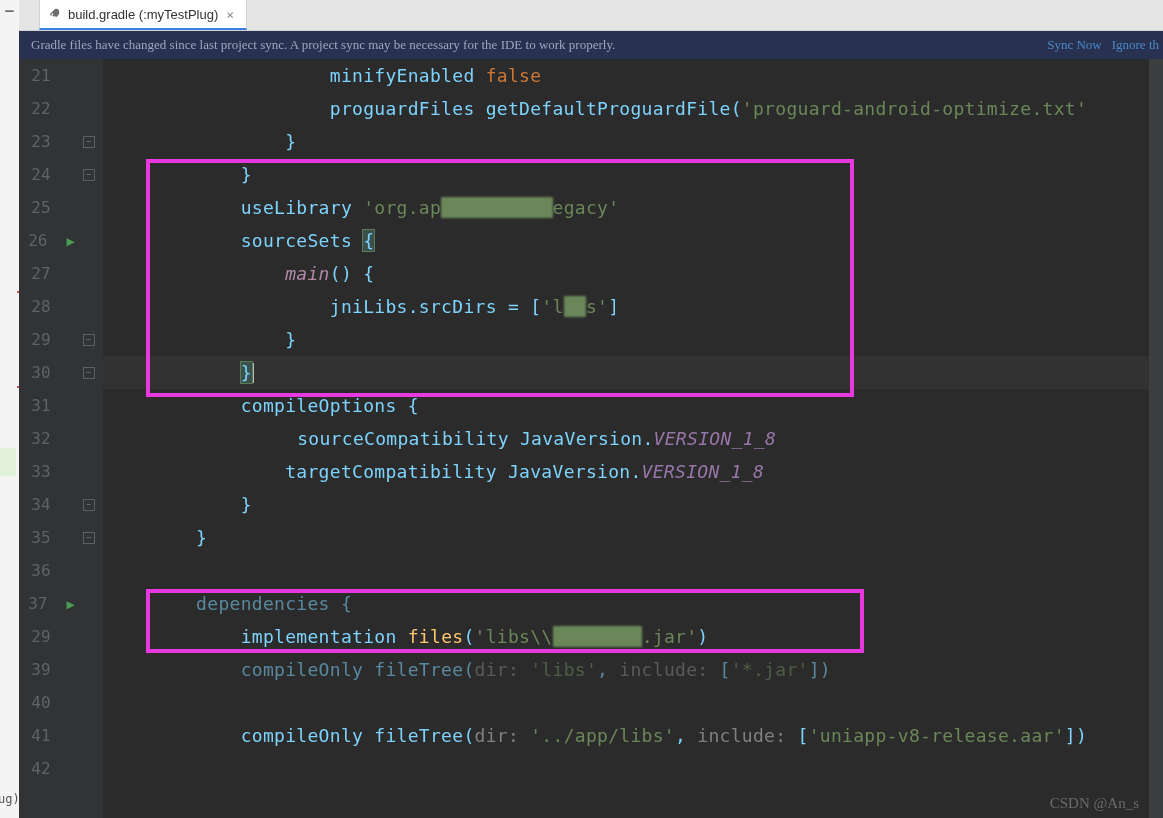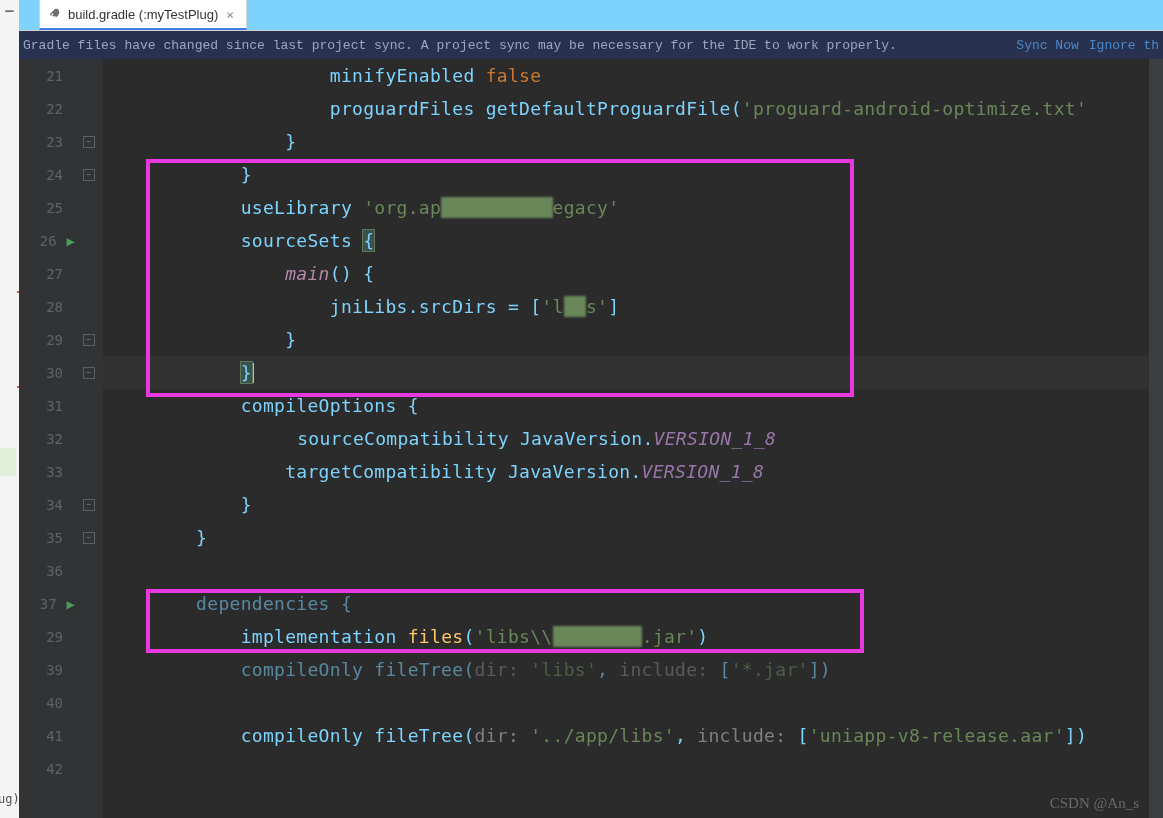--- a/index.html
+++ b/index.html
@@ -3,34 +3,34 @@
 <meta charset="utf-8">
 <style>
   html,body{margin:0;padding:0;height:100%;background:#2b2b2b;font-family:Consolas,Menlo,monospace;font-size:14px;color:#a9b7c6;overflow:hidden}
   .root{display:flex;height:818px;width:1163px;position:relative;background:#3c3f41}
   .left-strip{width:19px;background:#f4f4f4;display:flex;flex-direction:column;align-items:center;padding-top:2px;position:relative}
   .min-icon{color:#6e6e6e;font-weight:bold;font-size:14px;line-height:1;margin-top:1px}
   .red-tick{position:absolute;left:17px;width:18px;height:2px;background:#d25252}
   .green-block{position:absolute;left:-2px;width:18px;height:28px;background:#d4edc4;opacity:.6}
   .left-label{position:absolute;left:-2px;bottom:12px;color:#555;font-size:12px}
   .main{flex:1;display:flex;flex-direction:column;min-width:0}
-  .tab-bar{height:30px;background:#7dd3fc;display:flex;align-items:flex-end;border-bottom:1px solid #d1d1d1}
+  .tab-bar{height:30px;background:#e5e5e5;display:flex;align-items:flex-end;border-bottom:1px solid #d1d1d1}
   .tab{height:28px;background:#ffffff;display:flex;align-items:center;padding:0 10px 0 8px;gap:6px;border-top:1px solid #d1d1d1;border-left:1px solid #d1d1d1;border-right:1px solid #d1d1d1;border-bottom:2px solid #3b7fe3;margin-left:20px}
   .tab .fname{color:#333;font-family:"Segoe UI",Arial,sans-serif;font-size:13px}
   .tab .grad-icon{width:14px;height:14px}
   .close-x{color:#888;font-size:13px;padding:0 2px}
-  .notif{height:28px;background:#283250;color:#9aa7bf;display:flex;align-items:center;font-family:Liberation Mono, monospace;font-size:13px;padding:0 4px;position:relative}
+  .notif{height:28px;background:#283250;color:#9aa7bf;display:flex;align-items:center;font-family:Liberation Serif, serif;font-size:13px;padding:0 12px;position:relative}
   .notif .links{position:absolute;right:4px;display:flex;gap:10px}
   .notif .links span{color:#4a88c7;cursor:pointer}
   .editor{flex:1;display:flex;background:#2b2b2b;position:relative}
   .gutter{width:56px;background:#313335;padding-top:0}
   .fold-col{width:28px;background:#313335;position:relative}
   .code{flex:1;position:relative;background:#2b2b2b;overflow:hidden}
   .line{height:33px;display:flex;align-items:center}
-  .ln{color:#606366;font-size:14px;text-align:right;width:44px;padding-right:10px}
+  .ln{color:#606366;font-size:16px;text-align:center;width:44px;padding-right:10px}
   .play{color:#499c54;font-size:14px}
   .fold-col .row{height:33px;display:flex;align-items:center;justify-content:center;position:relative}
   .fold-mark{width:10px;height:10px;border:1px solid #5a5f63;background:#313335;display:flex;align-items:center;justify-content:center;font-size:8px;color:#7a7f83;line-height:1}
   .code .row{height:33px;display:flex;align-items:center;white-space:pre;font-size:18px;letter-spacing:.3px;padding-left:4px}
   .kw{color:#cc7832}
   .str{color:#6a8759}
   .id{color:#7dd3fc}
   .it{color:#9876aa;font-style:italic}
   .it2{color:#b389a7;font-style:italic}
   .fn{color:#ffc66d}

